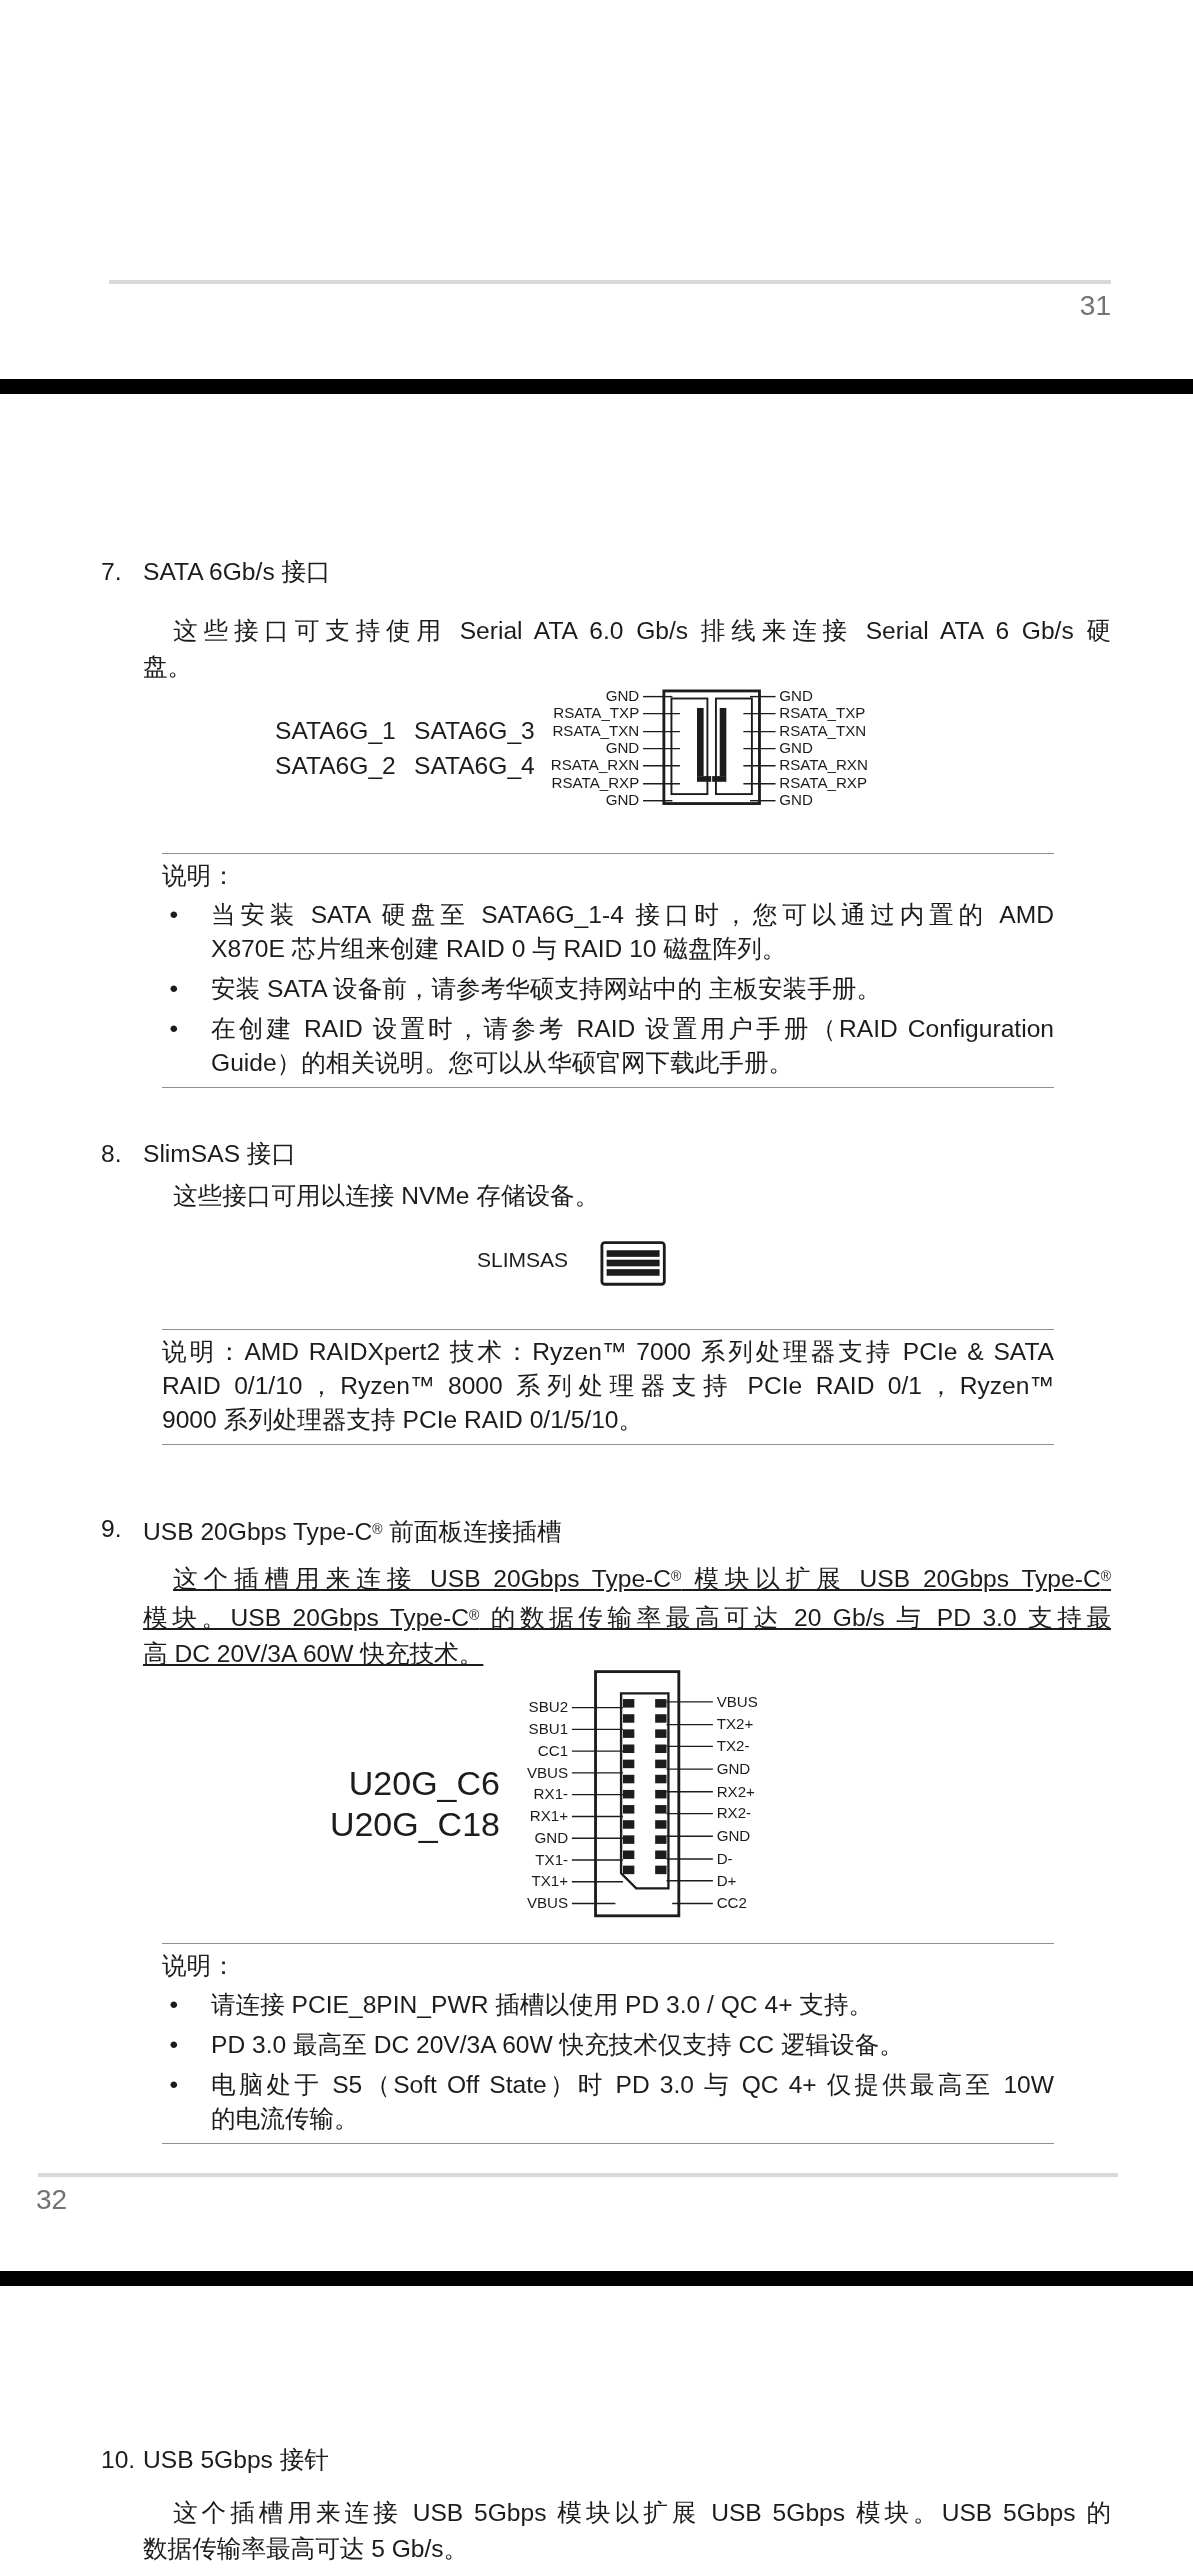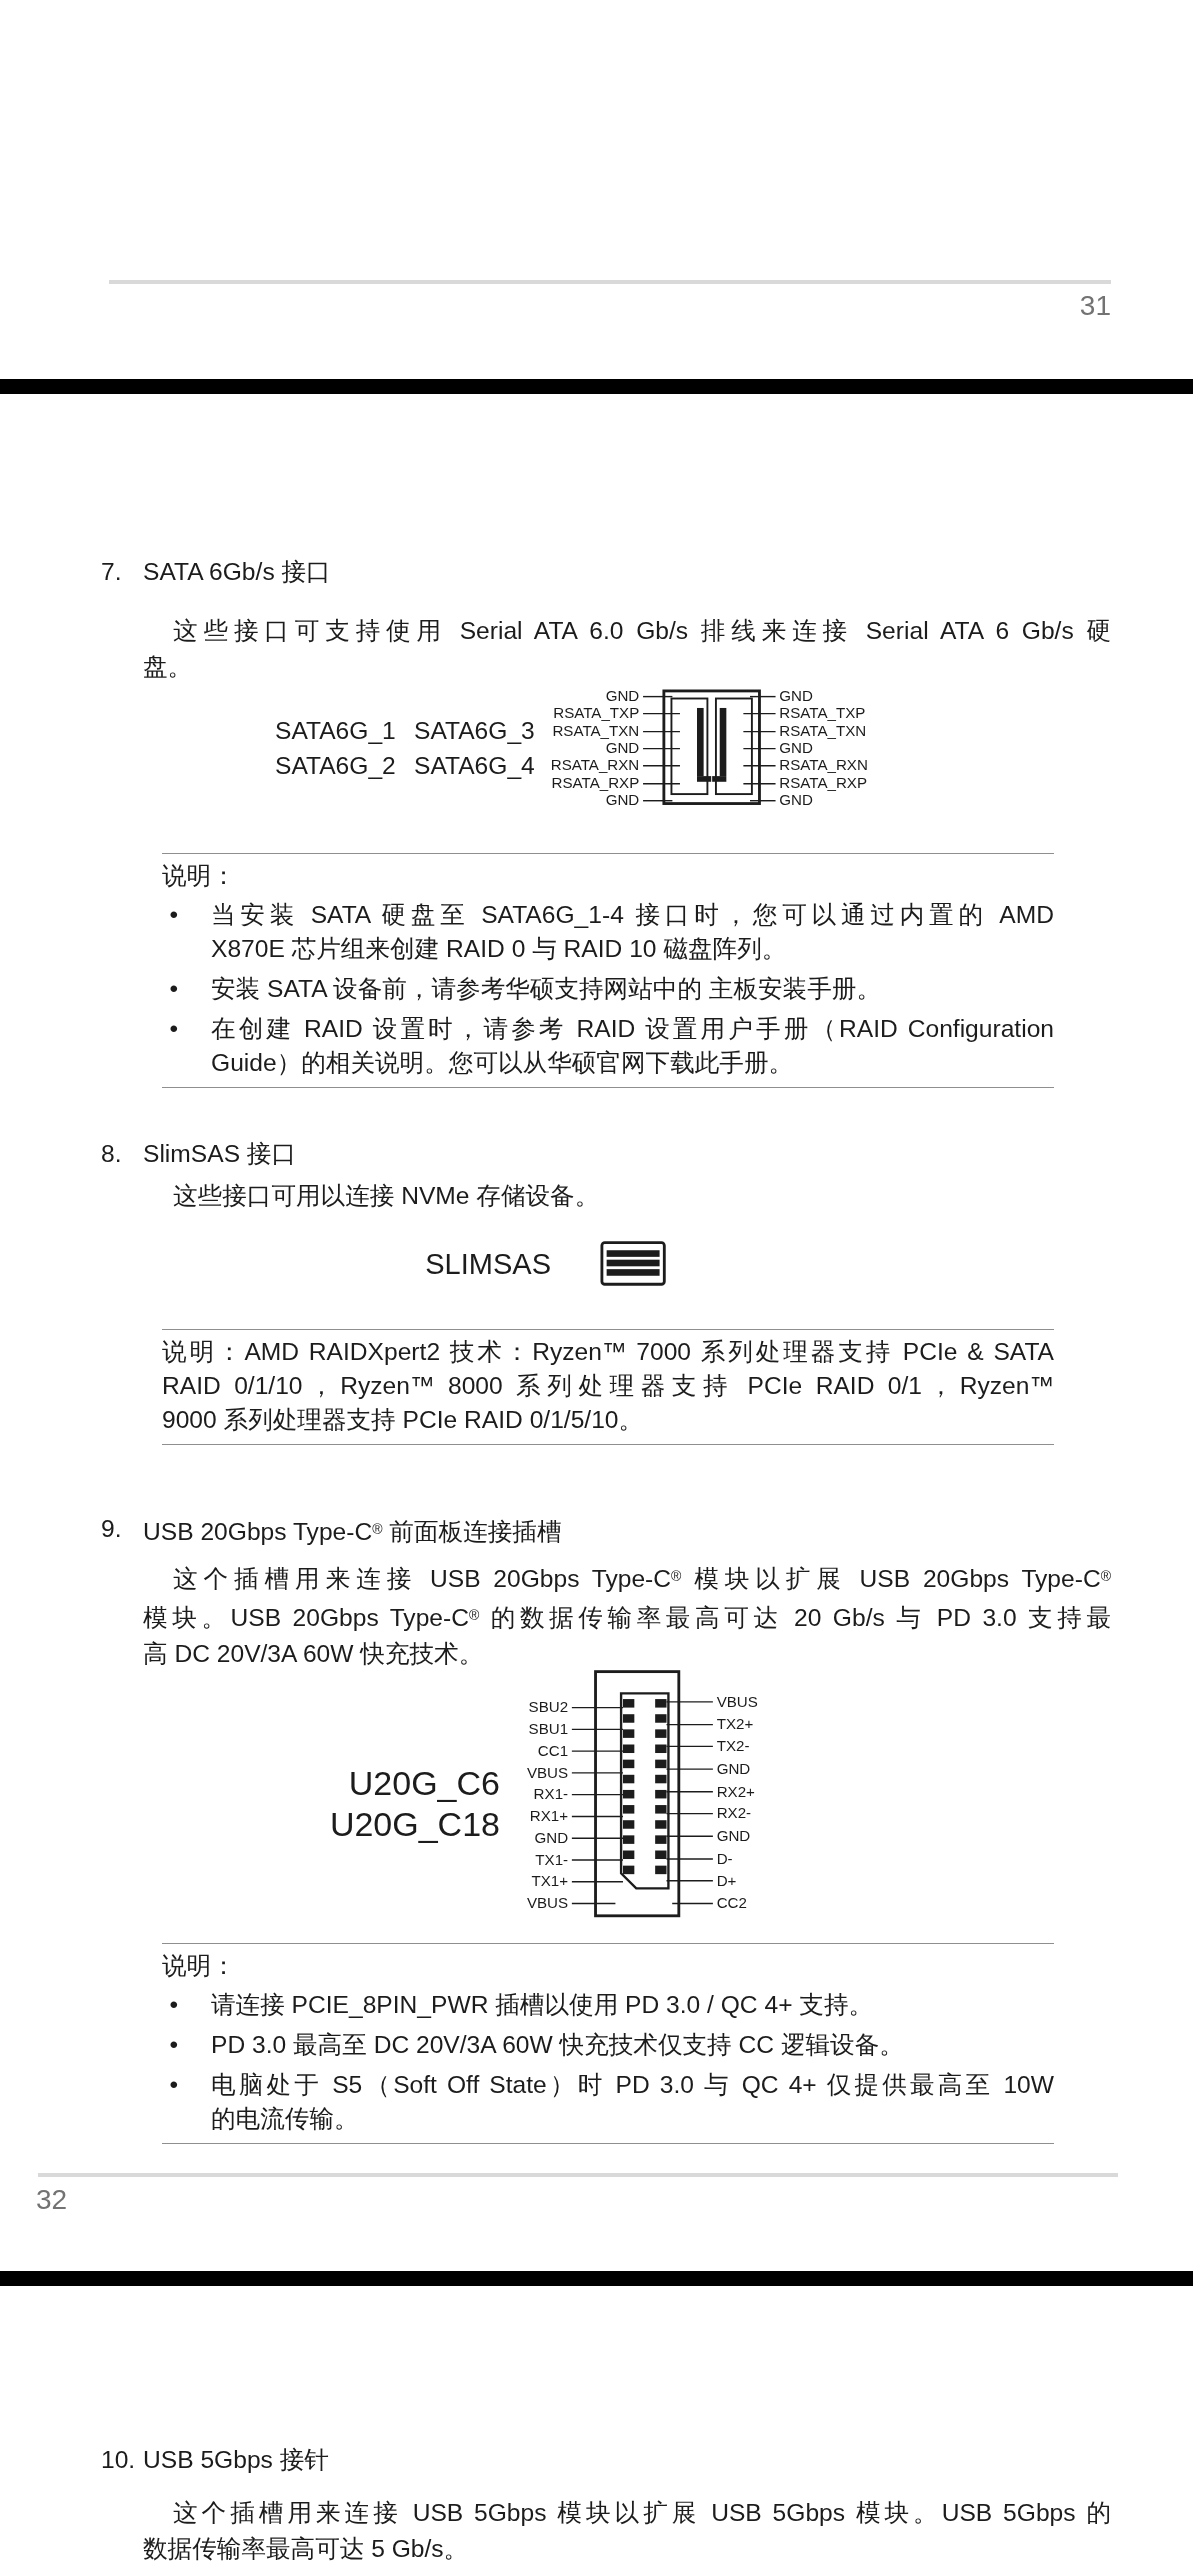--- a/index.html
+++ b/index.html
@@ -34,21 +34,21 @@
   .bullet .btxt{flex:1;}
   .bullet .jl{text-align:justify;text-align-last:justify;line-height:34px;}
   .bullet .nl{line-height:34px;}
   .note-para .jl{text-align:justify;text-align-last:justify;line-height:34px;}
   .note-para .nl{line-height:34px;}
   
   .sata-labels{
     position:absolute;left:275px;top:714px;display:grid;
     grid-template-columns:139px auto;row-gap:1px;font-size:24.6px;line-height:34px;
   }
-  .slimsas-label{position:absolute;left:409px;width:142px;top:1248px;text-align:right;font-size:29px;}
+  .slimsas-label{position:absolute;left:426px;width:142px;top:1248px;text-align:right;font-size:21px;}
   .u20g-labels{position:absolute;left:313px;width:187px;top:1763px;text-align:right;font-size:34px;line-height:41px;}
   svg{position:absolute;}
   svg text{font-family:"Liberation Sans","DejaVu Sans",sans-serif;font-size:16px;fill:#1c1c1c;}
   .oln{fill:none;stroke:#1c1c1c;}
   .ldr{stroke:#1c1c1c;stroke-width:1.5;}
   .pin{fill:#1c1c1c;}
 </style>
 </head>
 <body>
 
@@ -160,21 +160,21 @@
   <div class="jl">说明：AMD RAIDXpert2 技术：Ryzen™ 7000 系列处理器支持 PCIe &amp; SATA</div>
   <div class="jl">RAID 0/1/10，Ryzen™ 8000 系列处理器支持 PCIe RAID 0/1，Ryzen™</div>
   <div class="nl">9000 系列处理器支持 PCIe RAID 0/1/5/10。</div>
 </div>
 
 <div class="sec" style="top:1510px;">
   <div class="sec-head" style="line-height:38px;">
     <span class="sec-num">9.</span>
     <span class="sec-title"><span>USB 20Gbps Type-C</span><sup class="reg">®</sup><span> 前面板连接插槽</span></span>
   </div>
-  <div class="sec-body" style="margin-top:7.6px;">
+  <div class="sec-body" style="margin-top:7.6px;text-decoration:underline;">
     <div class="jline indent"><span>这个插槽用来连接 USB 20Gbps Type-C</span><sup class="reg">®</sup><span> 模块以扩展 USB 20Gbps Type-C</span><sup class="reg">®</sup></div>
     <div class="jline"><span>模块。USB 20Gbps Type-C</span><sup class="reg">®</sup><span> 的数据传输率最高可达 20 Gb/s 与 PD 3.0 支持最</span></div>
     <div class="nline">高 DC 20V/3A 60W 快充技术。</div>
   </div>
 </div>
 
 <div class="u20g-labels">
   <div>U20G_C6</div>
   <div>U20G_C18</div>
 </div>

